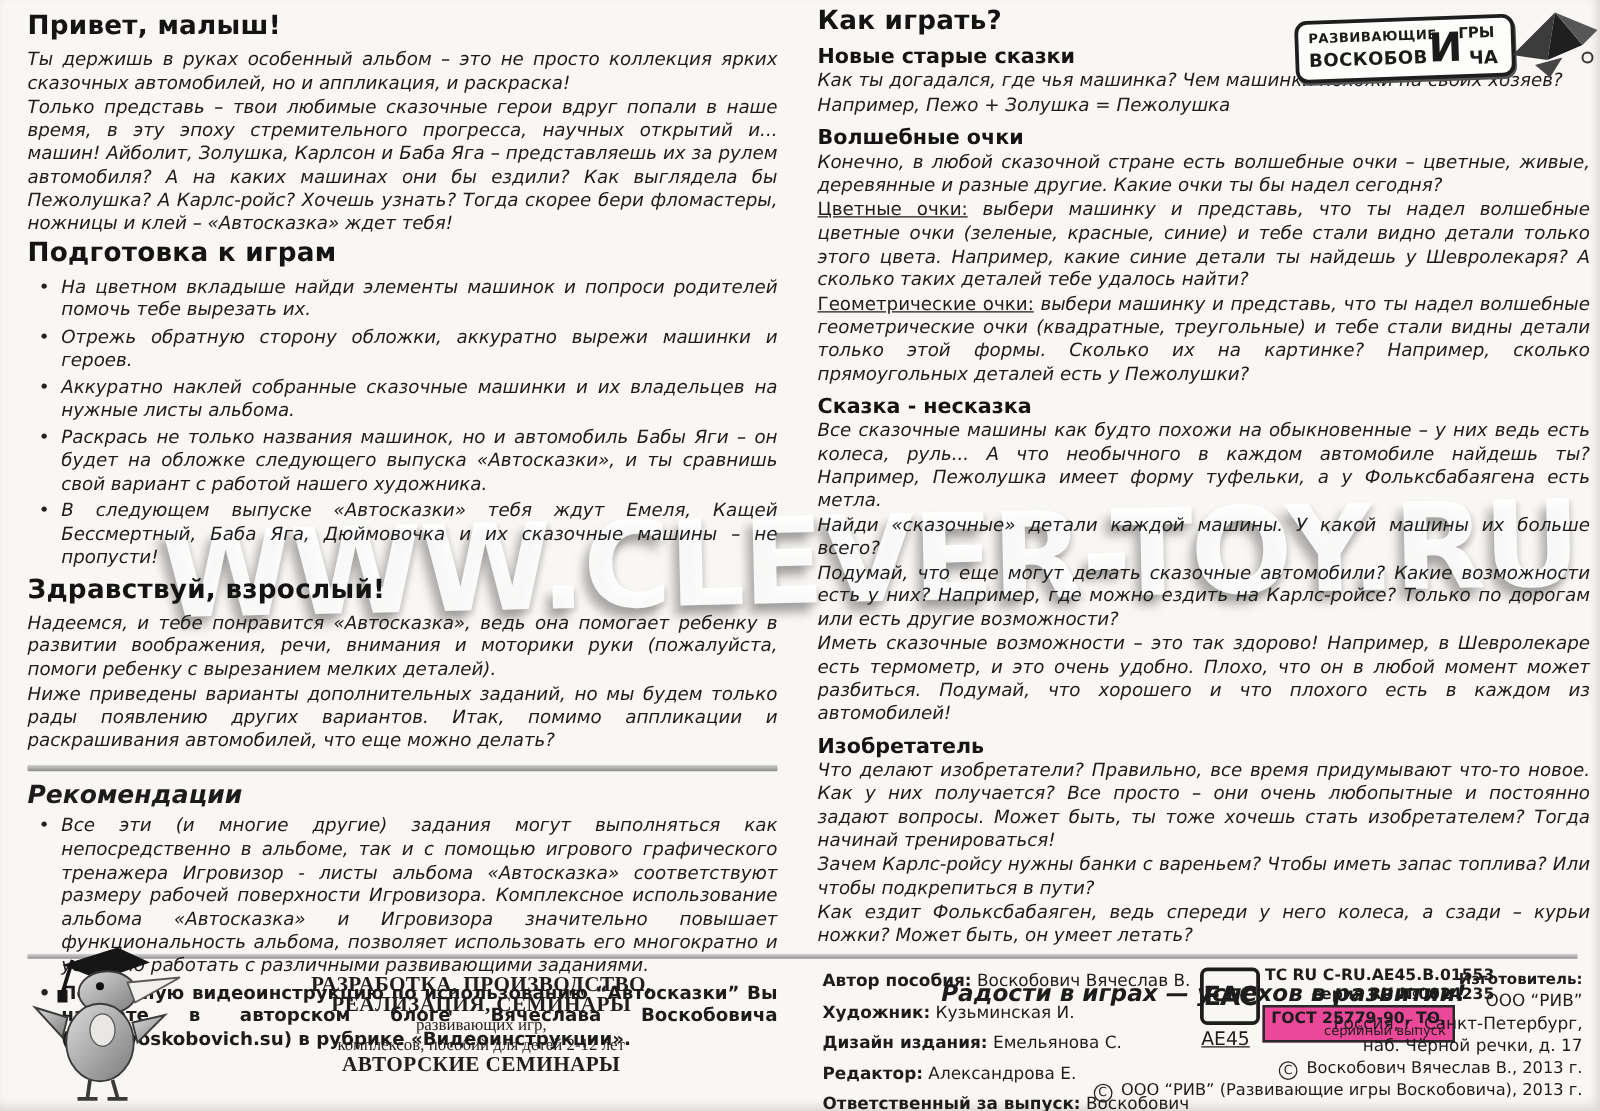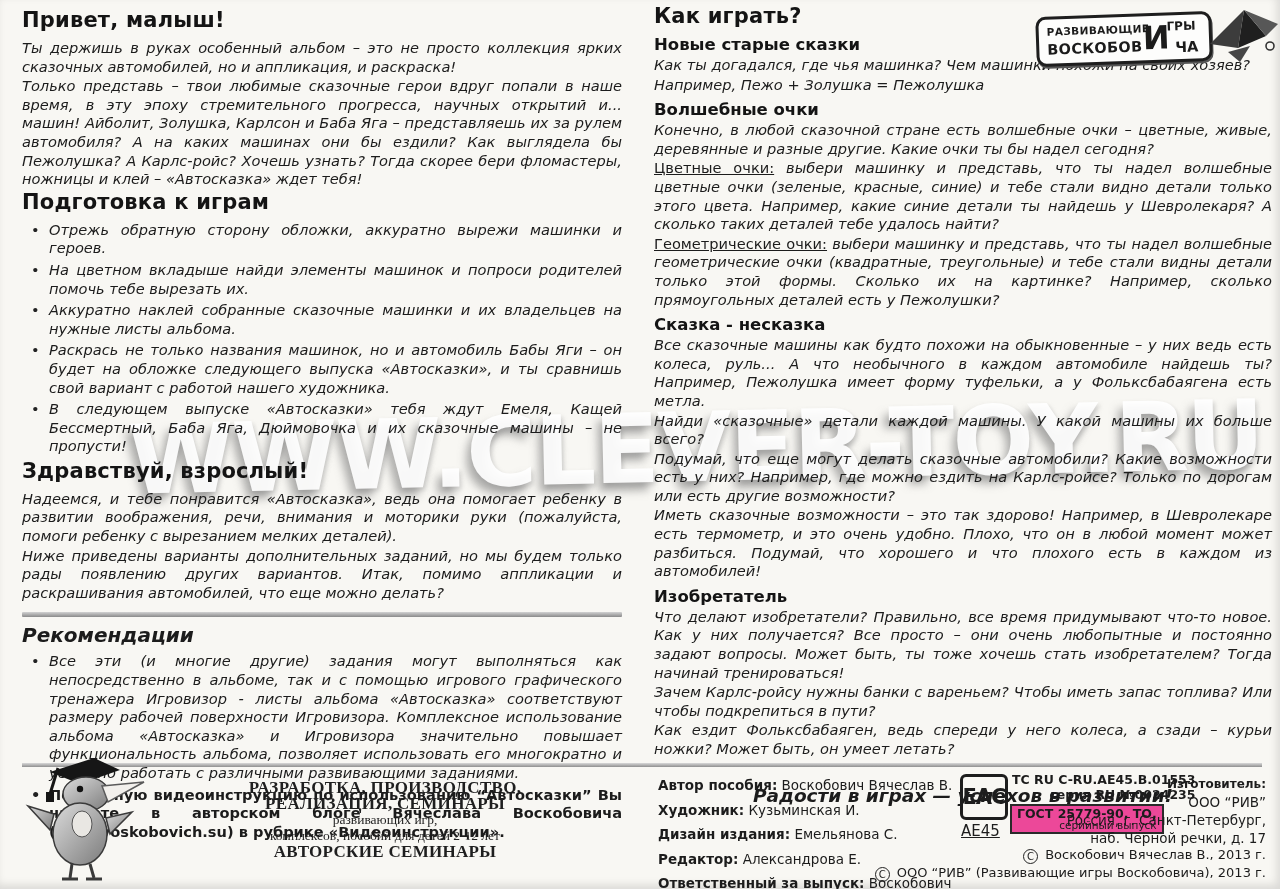--- a/index.html
+++ b/index.html
@@ -76,22 +76,22 @@
 
   <div class="col col-left">
     <h2 class="sec">Привет, малыш!</h2>
     <div class="body" id="hello-paras">
         <p>Ты держишь в руках особенный альбом – это не просто коллекция ярких сказочных автомобилей, но и аппликация, и раскраска!</p>
         <p>Только представь – твои любимые сказочные герои вдруг попали в наше время, в эту эпоху стремительного прогресса, научных открытий и...  машин!  Айболит, Золушка, Карлсон и Баба Яга – представляешь их за рулем автомобиля? А на каких машинах они бы ездили?  Как выглядела бы Пежолушка? А Карлс-ройс? Хочешь узнать? Тогда скорее бери фломастеры, ножницы и клей – «Автосказка» ждет тебя!</p>
       </div>
 
     <h2 class="sec mt14">Подготовка к играм</h2>
     <ul class="blt" id="prep-list">
+        <li>На цветном вкладыше найди элементы машинок и попроси родителей помочь тебе вырезать их.</li>
         <li>Отрежь обратную сторону обложки, аккуратно вырежи машинки и героев.</li>
-        <li>На цветном вкладыше найди элементы машинок и попроси родителей помочь тебе вырезать их.</li>
         <li>Аккуратно наклей собранные сказочные машинки и их владельцев на нужные листы альбома.</li>
         <li>Раскрась не только названия машинок, но и автомобиль Бабы Яги – он будет на обложке следующего выпуска «Автосказки», и ты сравнишь свой вариант с работой нашего художника.</li>
         <li>В следующем выпуске «Автосказки» тебя ждут Емеля, Кащей Бессмертный, Баба Яга, Дюймовочка и их сказочные машины – не пропусти!</li>
       </ul>
 
     <h2 class="sec mt26">Здравствуй, взрослый!</h2>
     <div class="body" id="adult-paras">
         <p>Надеемся, и тебе понравится «Автосказка», ведь она помогает ребенку в развитии воображения, речи, внимания и моторики руки (пожалуйста, помоги ребенку с вырезанием мелких деталей).</p>
         <p>Ниже приведены варианты дополнительных заданий, но мы будем только рады появлению других вариантов. Итак, помимо аппликации  и раскрашивания автомобилей, что еще можно делать?</p>
       </div>

